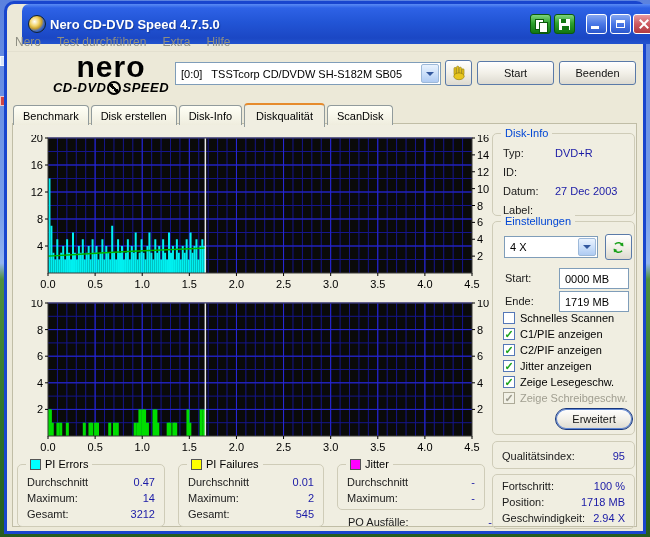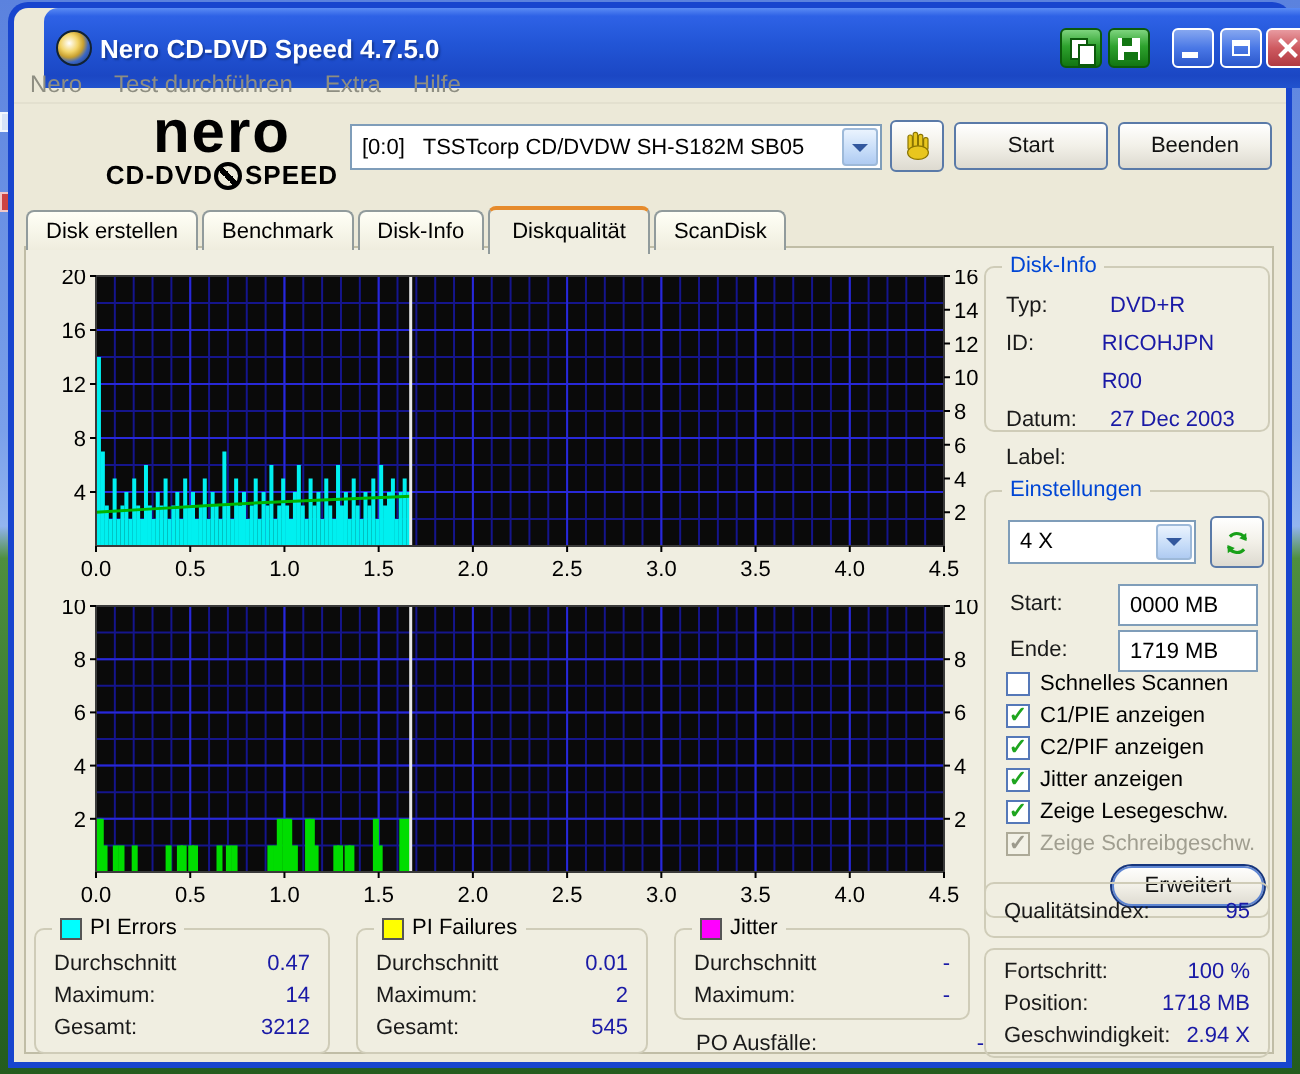--- a/index.html
+++ b/index.html
@@ -39,21 +39,21 @@
   .glyph-min{width:8px;height:3px;background:#fff;position:absolute;bottom:4px;left:4px;}
   .glyph-max{width:9px;height:8px;border:1px solid #fff;border-top:3px solid #fff;box-sizing:border-box;}
   .glyph-x{position:relative;width:10px;height:10px;}
   .glyph-x:before,.glyph-x:after{content:"";position:absolute;left:4px;top:-1px;width:2px;height:12px;background:#fff;}
   .glyph-x:before{transform:rotate(45deg);} .glyph-x:after{transform:rotate(-45deg);}
   .menubar{position:absolute;left:0;top:28px;width:100%;height:20px;display:flex;align-items:center;padding-left:8px;box-sizing:border-box;border-bottom:1px solid #E3E0CF;}
   .menu-item{margin-right:16px;color:#8E8E82;font-size:12px;}
   
   .logo{position:absolute;left:38px;top:50px;width:132px;text-align:center;color:#000;}
   .logo-nero{font-size:30px;font-weight:bold;line-height:26px;letter-spacing:1px;}
-  .logo-sub{font-size:13px;font-weight:bold;letter-spacing:.5px;display:flex;align-items:center;justify-content:center;text-align:center;}
+  .logo-sub{font-size:13px;font-weight:bold;font-style:italic;letter-spacing:.5px;display:flex;align-items:center;justify-content:center;text-align:center;}
   .logo-disc{display:inline-block;width:10px;height:10px;border:2px solid #000;border-radius:50%;margin:0 1px;
     background:linear-gradient(45deg,transparent 40%,#000 40%,#000 60%,transparent 60%);}
   .field{background:#fff;border:1px solid #7F9DB9;box-sizing:border-box;font-size:11px;display:flex;align-items:center;padding:0 5px;}
   .combo{position:relative;}
   .combo-arrow{position:absolute;right:1px;top:1px;bottom:1px;width:16px;
     background:linear-gradient(180deg,#EAF3FE 0%,#C6DCF8 60%,#AFCBF2 100%);
     border:1px solid #9DB9D9;border-radius:2px;display:flex;align-items:center;justify-content:center;}
   .chev{width:0;height:0;border-left:4px solid transparent;border-right:4px solid transparent;border-top:4px solid #33589E;}
   .btn{background:linear-gradient(180deg,#FFFFFF 0%,#F2F0E8 50%,#DDDAD0 100%);
     border:1px solid #5A7AA8;border-radius:3px;font-size:11px;
@@ -155,22 +155,22 @@
 
   <div class="btn" style="position:absolute;left:470px;top:57px;width:77px;height:24px;">
     <span>Start</span>
   </div>
   <div class="btn" style="position:absolute;left:552px;top:57px;width:77px;height:24px;">
     <span>Beenden</span>
   </div>
 
   <div class="tabpage"></div>
   <div class="tabs">
+    <span class="tab">Benchmark</span>
     <span class="tab">Disk erstellen</span>
-    <span class="tab">Benchmark</span>
     <span class="tab">Disk-Info</span>
     <span class="tab active">Diskqualität</span>
     <span class="tab">ScanDisk</span>
   </div>
 
   <svg id="chart1" class="chart" style="left:7px;top:131px;" width="478" height="156">
       <rect x="34" y="3" width="424" height="135" fill="#0A0A0A"></rect>
       <line x1="43.422222222222224" x2="43.422222222222224" y1="3" y2="138" stroke="#15158C" stroke-width="1"></line>
       <line x1="52.84444444444445" x2="52.84444444444445" y1="3" y2="138" stroke="#15158C" stroke-width="1"></line>
       <line x1="62.26666666666667" x2="62.26666666666667" y1="3" y2="138" stroke="#15158C" stroke-width="1"></line>
@@ -512,34 +512,33 @@
 
   <div class="gbox" style="left:485px;top:129px;width:143px;height:83px;">
     <span class="gtitle">Disk-Info</span>
     <div style="margin-top:10px;">
       <div class="drow">
           <span class="dlabel">Typ:</span>
           <span class="dvalue">DVD+R</span>
         </div>
       <div class="drow">
           <span class="dlabel">ID:</span>
-          <span class="dvalue">RICOHJPN R00</span>
         </div>
       <div class="drow">
           <span class="dlabel">Datum:</span>
           <span class="dvalue">27 Dec 2003</span>
         </div>
       <div class="drow">
           <span class="dlabel">Label:</span>
           <span class="dvalue"></span>
         </div>
     </div>
   </div>
 
-  <div class="gbox" style="left:485px;top:217px;width:143px;height:214px;margin-top:24px;">
+  <div class="gbox" style="left:485px;top:217px;width:143px;height:214px;">
     <span class="gtitle">Einstellungen</span>
     <div class="field combo" style="position:absolute;left:11px;top:14px;width:94px;height:22px;">
       <span>4 X</span>
       <span class="combo-arrow">
           <span class="chev"></span>
         </span>
     </div>
     <div class="btn" style="position:absolute;left:112px;top:12px;width:27px;height:26px;">
       <svg width="15" height="15" viewBox="0 0 16 16">
         <path d="M12.6 6.2 A5 5 0 0 0 4.2 4.6" fill="none" stroke="#18A018" stroke-width="1.6"></path>

